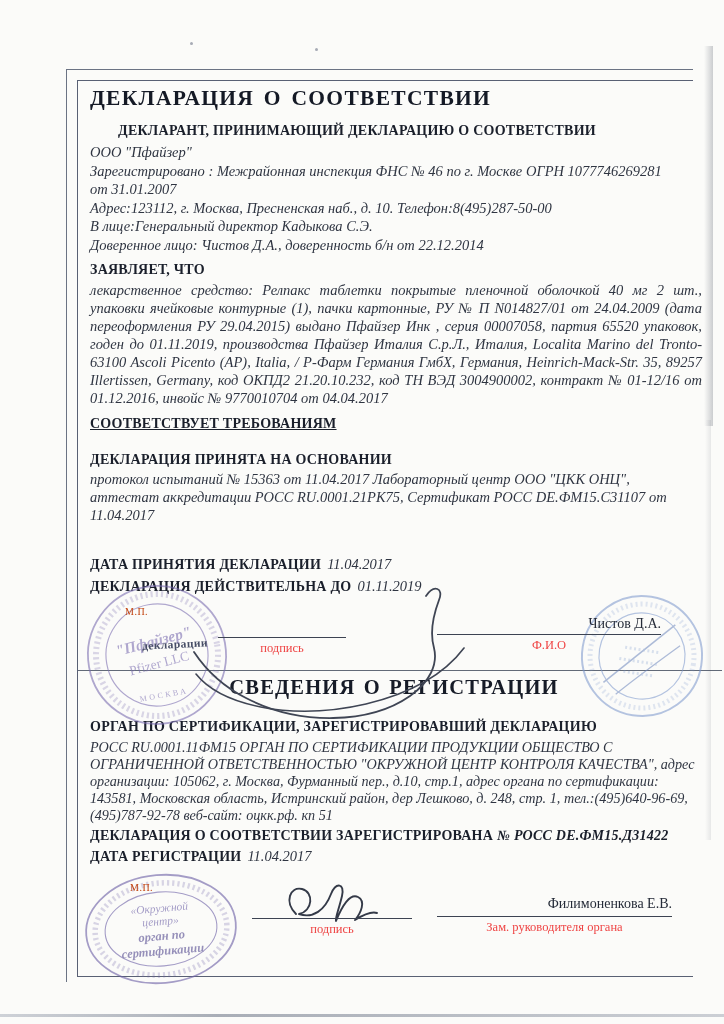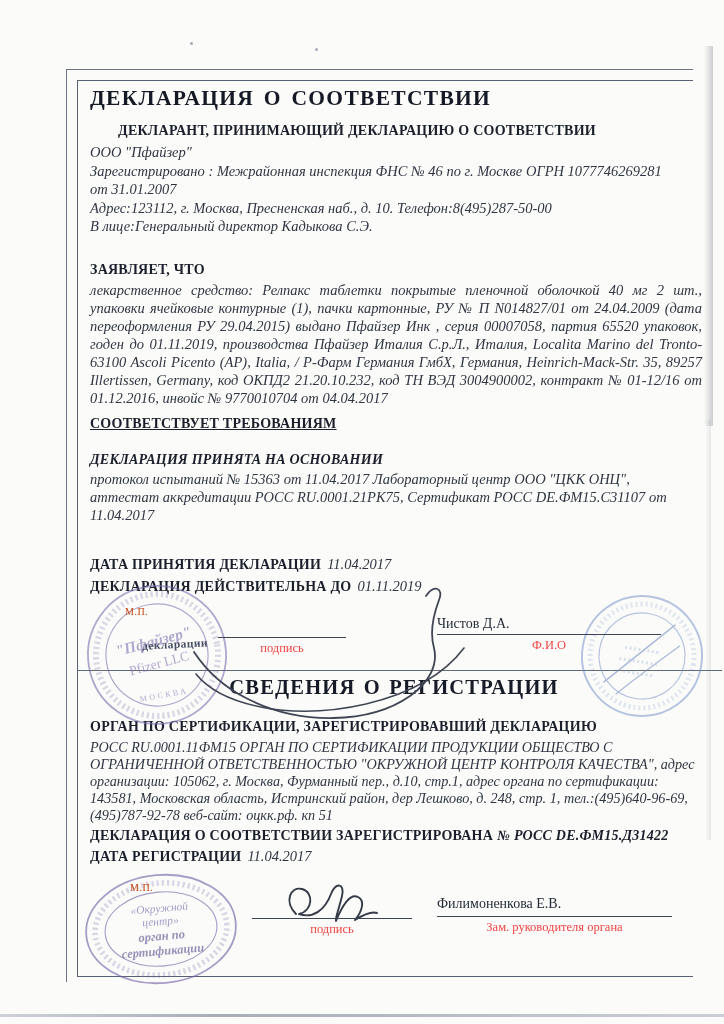--- a/index.html
+++ b/index.html
@@ -20,21 +20,21 @@
   .lh185{line-height:18.5px;}
   .small-reg{font-size:14.2px;line-height:16.9px;}
   .inline-val{font-style:italic;font-weight:400;font-size:14.5px;color:#2f3542;margin-left:6px;}
   .bold-it{font-style:italic;font-weight:700;color:#1a1f2b;}
   .reg-title{left:90px;top:676px;width:608px;text-align:center;font-size:20.5px;font-weight:700;
              letter-spacing:1.2px;word-spacing:2px;color:#161b27;}
   .divider{left:78px;top:670px;width:644px;height:0;border-top:1.5px solid #475062;opacity:.85;}
   
   .sig-line{height:0;border-top:1.2px solid #3c4352;}
   .caption{font-size:12.5px;color:#ef4444;text-align:center;}
-  .name{font-size:14px;color:#252b38;text-align:left;}
+  .name{font-size:14px;color:#252b38;text-align:right;}
   .mp{font-size:10px;color:#c2410c;letter-spacing:.5px;z-index:6;}
   .overlay-word{font-size:11.5px;font-weight:600;color:#474e66;letter-spacing:.4px;
                 transform:rotate(-3deg);z-index:6;}
   
   .stamp{z-index:2;pointer-events:none;}
   .sig-svg{z-index:5;pointer-events:none;}
   .z6{z-index:6;}
   
   .edge-right{right:11px;top:46px;width:9px;height:380px;
               background:linear-gradient(to right,rgba(125,130,140,0),rgba(125,130,140,.38));}
@@ -59,28 +59,29 @@
   <div class="abs speck" style="left:315px;top:48px;"></div>
 
   <div class="abs title">ДЕКЛАРАЦИЯ О СООТВЕТСТВИИ</div>
 
   <div class="abs h" style="left:90px;top:123px;width:608px;margin-left:28px;">ДЕКЛАРАНТ, ПРИНИМАЮЩИЙ ДЕКЛАРАЦИЮ О СООТВЕТСТВИИ</div>
   <div class="abs it lh185" style="left:90px;top:143px;width:588px;">
     <div>ООО "Пфайзер"</div>
     <div>Зарегистрировано : Межрайонная инспекция ФНС № 46 по г. Москве ОГРН 1077746269281 от 31.01.2007</div>
     <div>Адрес:123112, г. Москва, Пресненская наб., д. 10. Телефон:8(495)287-50-00</div>
     <div>В лице:Генеральный директор Кадыкова С.Э.</div>
+    <div>Доверенное лицо: Чистов Д.А., доверенность б/н от 22.12.2014</div>
   </div>
 
   <div class="abs h" style="left:90px;top:262px;width:608px;">ЗАЯВЛЯЕТ, ЧТО</div>
   <div class="abs it lh18" style="left:90px;top:281px;width:612px;text-align:justify;">лекарственное средство: Релпакс таблетки покрытые пленочной оболочкой 40 мг 2 шт., упаковки ячейковые контурные (1), пачки картонные, РУ № П N014827/01 от 24.04.2009 (дата переоформления РУ 29.04.2015) выдано Пфайзер Инк , серия 00007058, партия 65520 упаковок, годен до 01.11.2019, производства Пфайзер Италия С.р.Л., Италия, Localita Marino del Tronto-63100 Ascoli Picento (AP), Italia, / Р-Фарм Германия ГмбХ, Германия, Heinrich-Mack-Str. 35, 89257 Illertissen, Germany, код ОКПД2 21.20.10.232, код ТН ВЭД 3004900002, контракт № 01-12/16 от 01.12.2016, инвойс № 9770010704 от 04.04.2017</div>
 
   <div class="abs h" style="left:90px;top:416px;width:608px;text-decoration:underline;">СООТВЕТСТВУЕТ ТРЕБОВАНИЯМ</div>
 
-  <div class="abs h" style="left:90px;top:452px;width:608px;font-style:italic;">ДЕКЛАРАЦИЯ ПРИНЯТА НА ОСНОВАНИИ</div>
+  <div class="abs h" style="left:90px;top:452px;width:608px;">ДЕКЛАРАЦИЯ ПРИНЯТА НА ОСНОВАНИИ</div>
   <div class="abs it lh18" style="left:90px;top:470px;width:600px;">протокол испытаний № 15363 от 11.04.2017 Лабораторный центр ООО "ЦКК ОНЦ", аттестат аккредитации РОСС RU.0001.21РК75, Сертификат РОСС DE.ФМ15.С31107 от 11.04.2017</div>
 
   <div class="abs" style="left:90px;top:555px;text-align:right;">
     <span class="h">ДАТА ПРИНЯТИЯ ДЕКЛАРАЦИИ</span><span class="inline-val">11.04.2017</span>
   </div>
   <div class="abs" style="left:90px;top:577px;">
     <span class="h">ДЕКЛАРАЦИЯ ДЕЙСТВИТЕЛЬНА ДО</span><span class="inline-val">01.11.2019</span>
   </div>
 
   <div class="abs mp" style="left:125px;top:606px;">М.П.</div>

